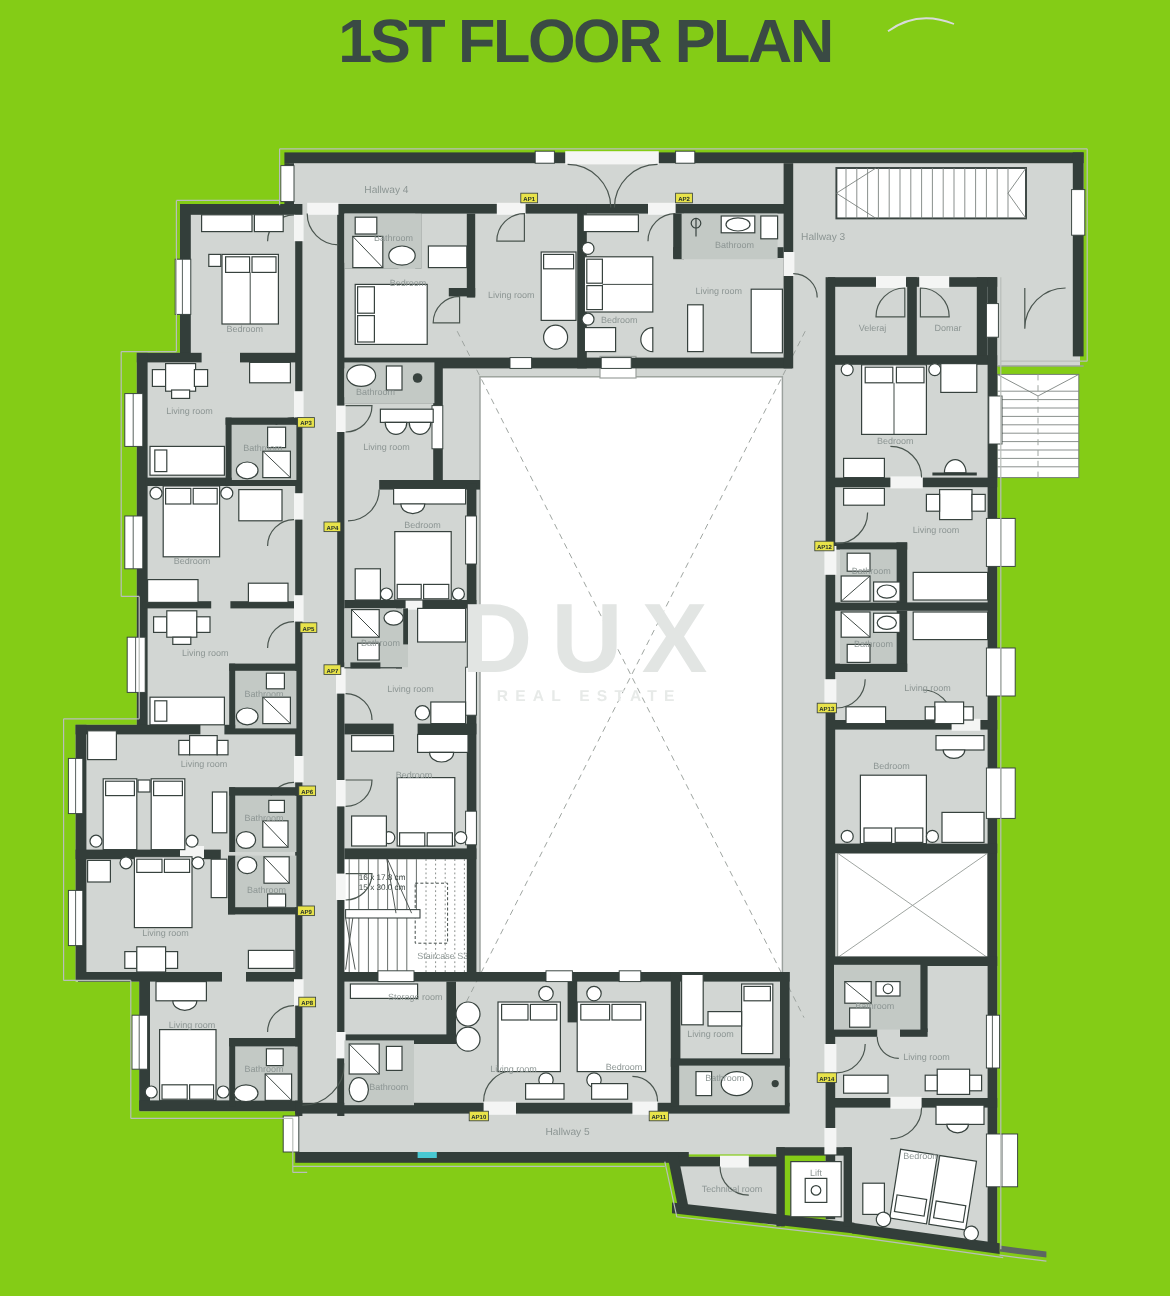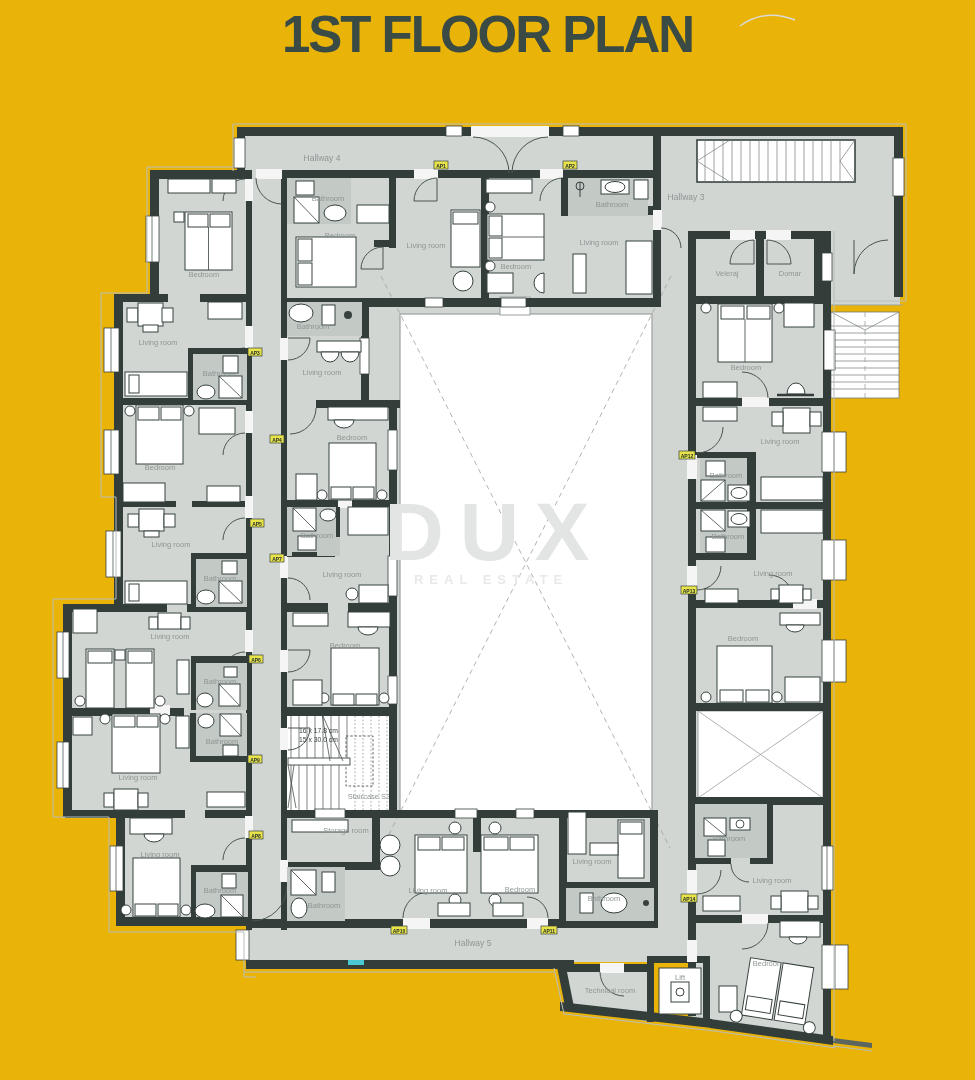--- a/index.html
+++ b/index.html
@@ -1,16 +1,16 @@
 <!DOCTYPE html>
 <html><head>
 <meta charset="utf-8">
 <style>
 html,body{margin:0;padding:0;background:#fff;}
-#page{position:relative;width:975px;height:1080px;background:#eab308;overflow:hidden;font-family:"Liberation Sans",sans-serif;}
+#page{position:relative;width:975px;height:1080px;background:#84cc16;overflow:hidden;font-family:"Liberation Sans",sans-serif;}
 svg{position:absolute;top:0;left:0;}
 .w{fill:#333e3a;}
 .f{fill:#d2d6d3;}
 .bf{fill:#c3c9c5;}
 .fu{fill:#ffffff;stroke:#37423e;stroke-width:1;}
 .win{fill:#ffffff;stroke:#37423e;stroke-width:0.8;}
 .door{fill:none;stroke:#4a554f;stroke-width:1;}
 .gap{fill:#f4f5f4;}
 .lbl{fill:#8d9694;font-size:7.5px;font-family:"Liberation Sans",sans-serif;}
 .lbl2{fill:#8d9694;font-size:8.5px;font-family:"Liberation Sans",sans-serif;}

